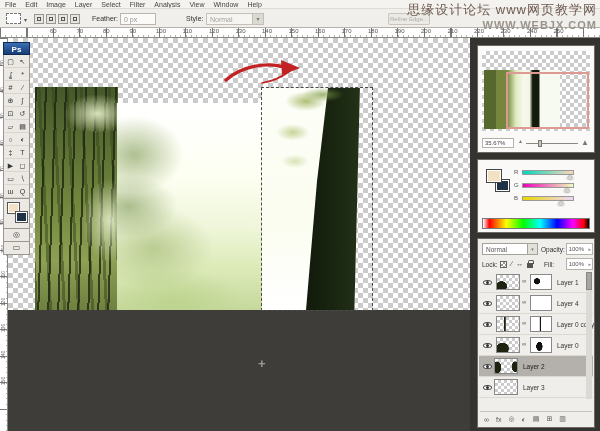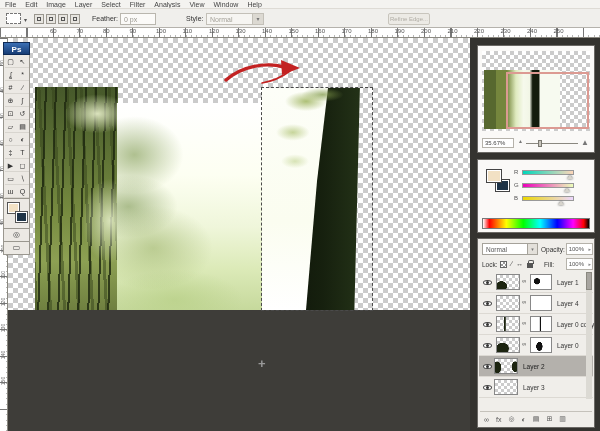--- a/index.html
+++ b/index.html
@@ -205,20 +205,24 @@
     <div class="mode-btn" style="left:70px">
         <i></i>
       </div>
     <span class="opt-label" style="left:92px">Feather:</span>
     <span class="opt-input" style="left:120px;width:36px">0 px</span>
     <span class="opt-label" style="left:186px">Style:</span>
     <span class="opt-select" style="left:206px;width:58px"><span>Normal</span><b>▾</b></span>
     <span class="refine-btn">Refine Edge...</span>
   </div>
 
+  <div class="watermark">
+    <div class="wm1">思缘设计论坛 www网页教学网</div>
+    <div class="wm2">WWW.WEBJX.COM</div>
+  </div>
 
   <div class="hruler">
       <span class="hnum" style="left: 50px;">60</span>
       <span class="hnum" style="left: 76.5px;">70</span>
       <span class="hnum" style="left: 103px;">80</span>
       <span class="hnum" style="left: 129.5px;">90</span>
       <span class="hnum" style="left: 156px;">100</span>
       <span class="hnum" style="left: 182.5px;">110</span>
       <span class="hnum" style="left: 209px;">120</span>
       <span class="hnum" style="left: 235.5px;">130</span>

